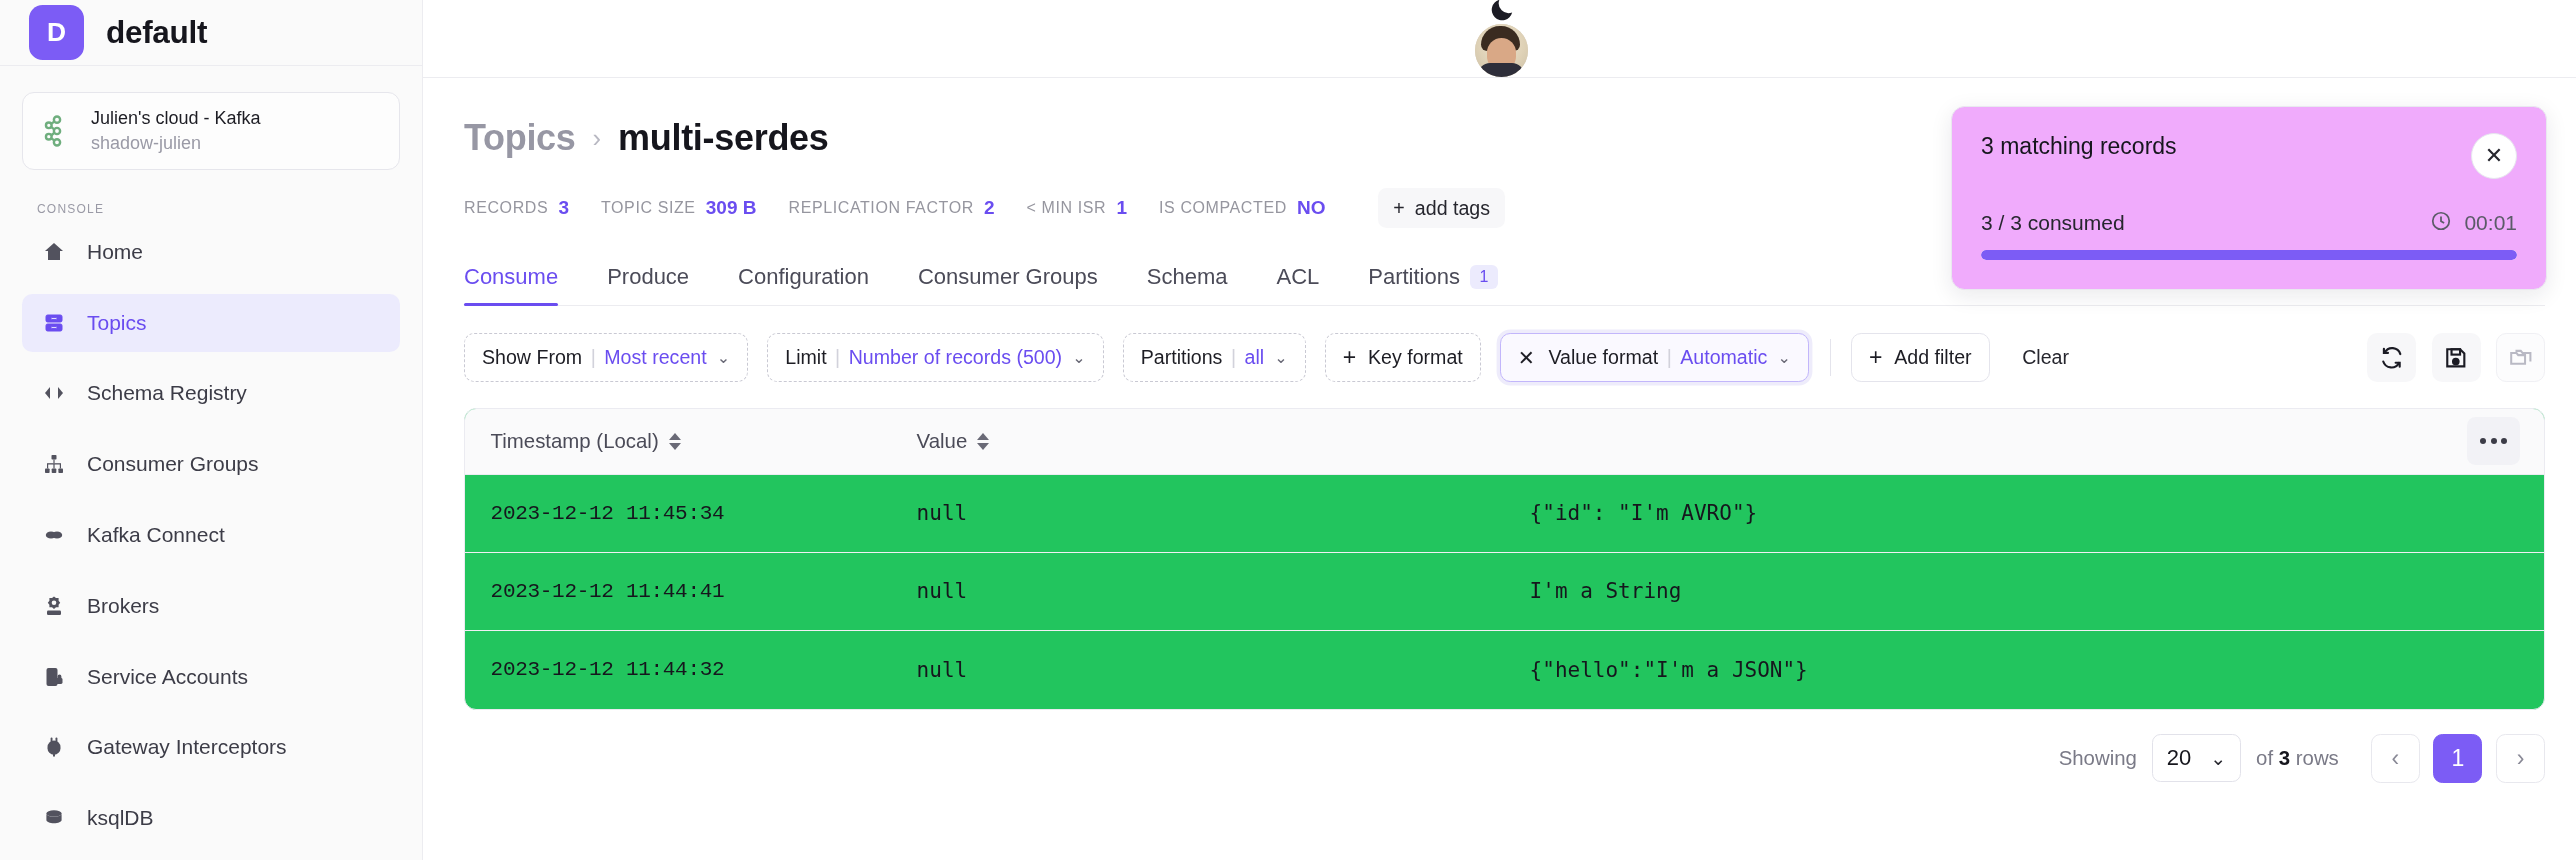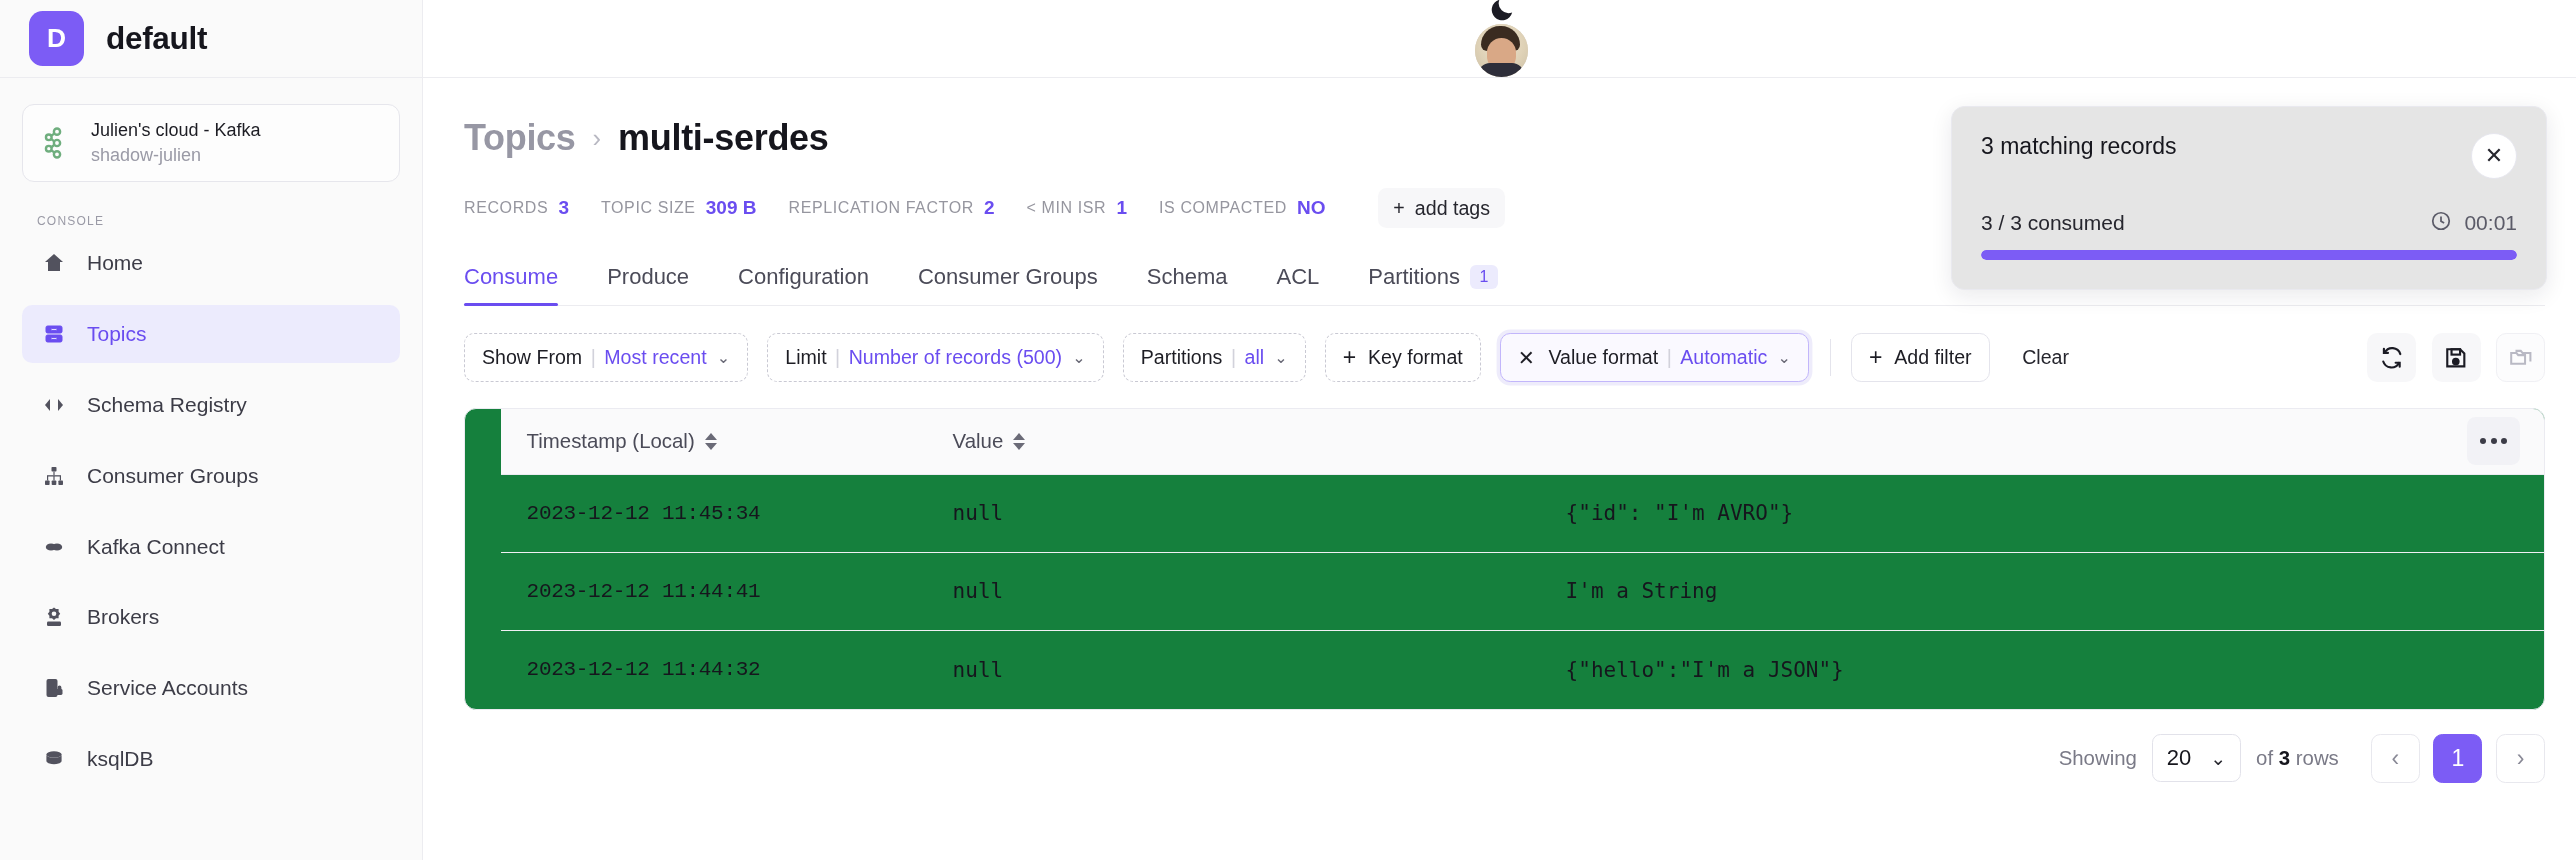--- a/index.html
+++ b/index.html
@@ -142,21 +142,21 @@
   .icon-btn {
     width: 49px; height: 49px; border-radius: 10.2px; background: #f7f7f9;
     display: flex; align-items: center; justify-content: center;
     cursor: pointer; margin-left: 15.3px;
   }
   .icon-btn.ghost { background: #fcfcfd; border: 0.9px solid #f0f0f4; }
 
   
   .table-card {
     margin-top: 25.6px; border: 0.9px solid #ebebf1; border-radius: 12px;
-    overflow: hidden; background: #15803d; padding-left: 36px;
+    overflow: hidden; background: #22c55e;
   }
   .thead {
     display: flex; align-items: center; height: 66px;
     background: #fafafb; border-bottom: 0.9px solid #ebebf1; padding: 0 0 0 25.6px;
   }
   .th { font-size: 20.4px; color: #4b4b58; display: flex; align-items: center; gap: 10.2px; cursor: pointer; }
   .col-ts { width: 426px; }
   .col-key { width: 613px; }
   .col-val { flex: 1; }
   .sort-ico { display: inline-flex; flex-direction: column; gap: 2.6px; }
@@ -193,21 +193,21 @@
     width: 49px; height: 49px; border-radius: 9.4px; border: 0.9px solid #e8e8ee;
     background: #fff; display: flex; align-items: center; justify-content: center;
     margin-left: 13.6px; cursor: pointer; font-size: 23px; color: #8a8a97;
   }
   .pg-btn.current { background: #7c5cf5; color: #fff; border-color: #7c5cf5; font-weight: 400; }
   .pager-left-gap { margin-left: 32px; }
 
   
   .toast {
     position: absolute; top: 106px; right: 29px; width: 596px;
-    background: #e5e5e5; border: 0.9px solid #e9e9ef; border-radius: 13.6px;
+    background: #f0abfc; border: 0.9px solid #e9e9ef; border-radius: 13.6px;
     box-shadow: 0 5.1px 22px rgba(20,20,40,.09);
     padding: 25.6px 29px 29px 29px; z-index: 40;
   }
   .toast-head { display: flex; align-items: flex-start; justify-content: space-between; }
   .toast-title { font-size: 23px; color: #16161d; }
   .toast-close {
     width: 46px; height: 46px; border-radius: 50%; border: 0.9px solid #e6e6ee;
     display: flex; align-items: center; justify-content: center;
     font-size: 22px; color: #26262e; cursor: pointer; background:#fff;
   }
@@ -321,20 +321,31 @@
         <span class="nav-icon">
           <svg viewBox="0 0 24 24" width="24" height="24" fill="none" stroke="#52525e" stroke-width="1.9">
               <rect x="4.5" y="3" width="11" height="18" rx="2"></rect>
               <rect x="13.5" y="13" width="7" height="6" rx="1.4" fill="#52525e" stroke="none"></rect>
               <path d="M15.6 13v-1.6a1.9 1.9 0 1 1 3.8 0V13" stroke-width="1.6"></path>
             </svg>
         </span>
         <span>Service Accounts</span>
       </div>
 
+      <div class="nav-item">
+        <span class="nav-icon">
+          <svg viewBox="0 0 24 24" width="24" height="24">
+              <path d="M5.5 12a6.5 6.5 0 0 1 13 0v1.2a6.5 6.5 0 0 1-13 0z"></path>
+              <rect x="8.6" y="2.6" width="1.9" height="5" rx=".9"></rect>
+              <rect x="13.5" y="2.6" width="1.9" height="5" rx=".9"></rect>
+              <rect x="11" y="18.6" width="2" height="3.2" rx="1"></rect>
+            </svg>
+        </span>
+        <span>Gateway Interceptors</span>
+      </div>
 
       <div class="nav-item">
         <span class="nav-icon">
           <svg viewBox="0 0 24 24" width="24" height="24">
               <ellipse cx="12" cy="7.4" rx="7.6" ry="3.2"></ellipse>
               <path d="M4.4 7.4v6.6c0 1.8 3.4 3.2 7.6 3.2s7.6-1.4 7.6-3.2V7.4c0 1.8-3.4 3.2-7.6 3.2S4.4 9.2 4.4 7.4z"></path>
             </svg>
         </span>
         <span>ksqlDB</span>
       </div>

